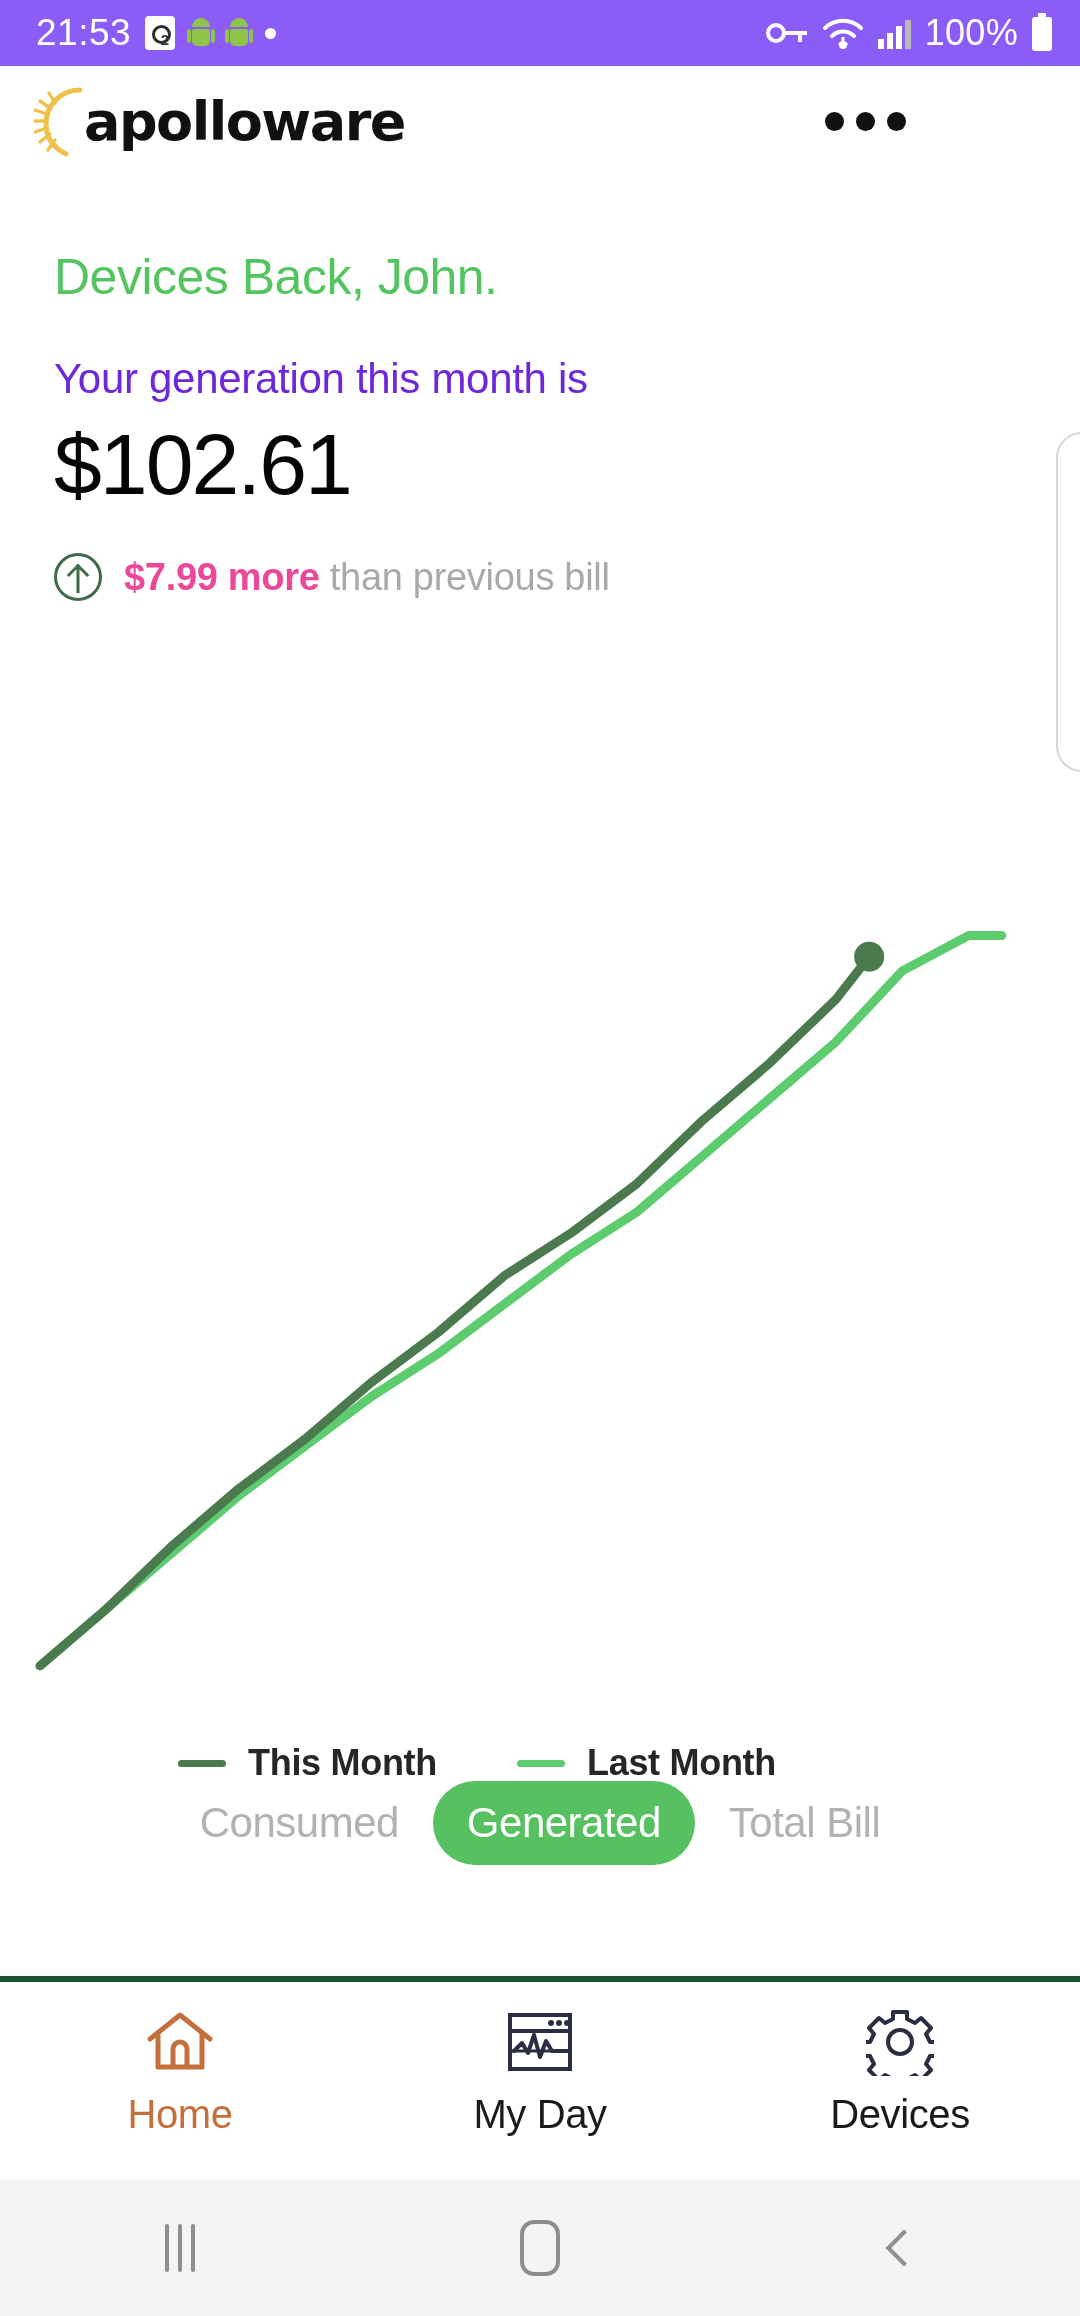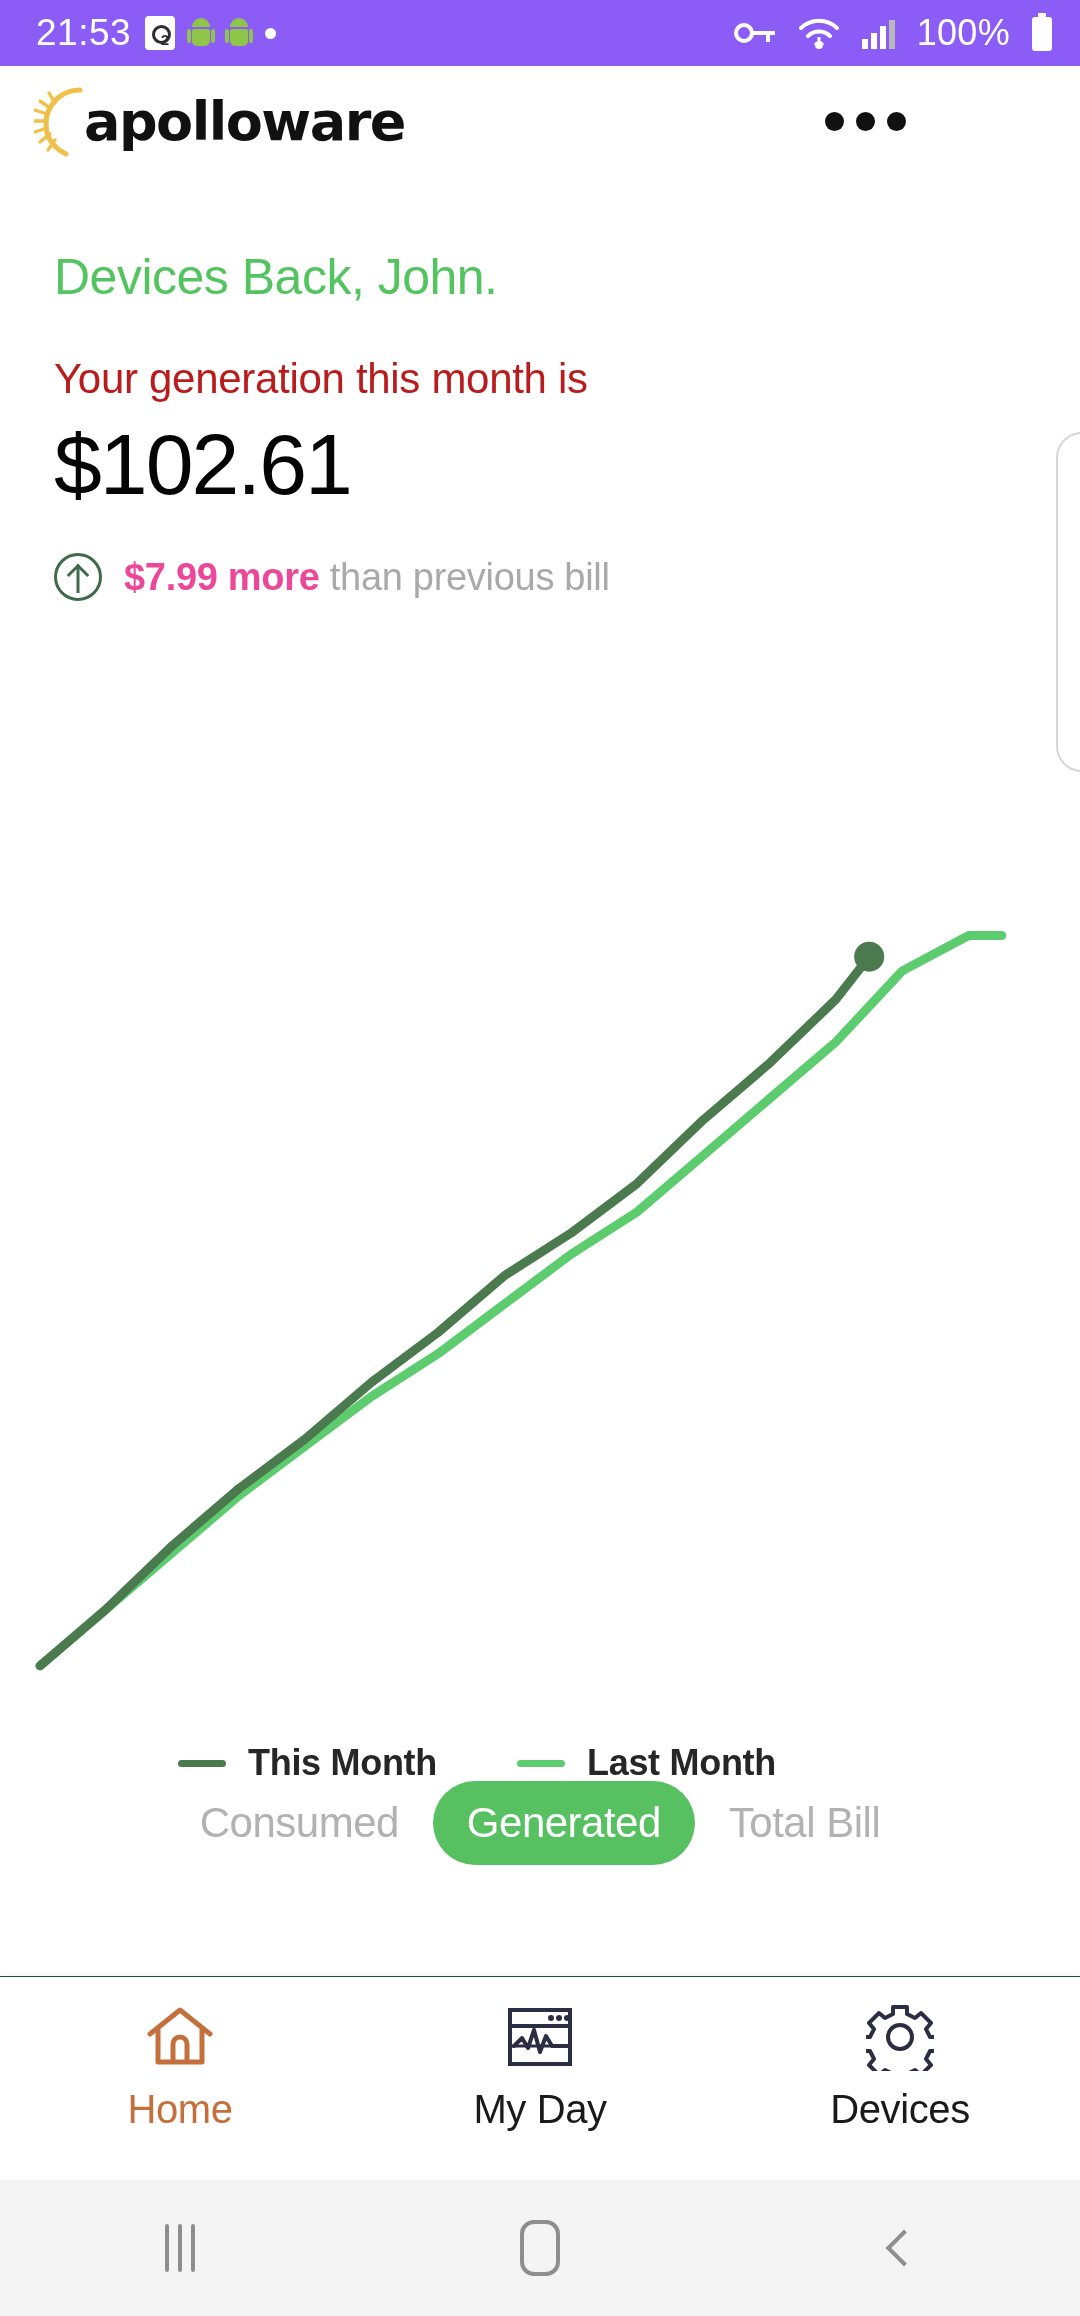--- a/index.html
+++ b/index.html
@@ -14,21 +14,21 @@
 
   
   .statusbar {
     position:absolute; top:0; left:0; width:1080px; height:66px;
     background:#8b5cf6; color:#ffffff;
     display:flex; align-items:center; justify-content:space-between;
     padding:0 26px 0 36px;
   }
   .sb-left { display:flex; align-items:center; gap:14px; }
   .sb-time { font-size:37px; letter-spacing:0.5px; font-family:"Liberation Sans", sans-serif; }
-  .sb-right { display:flex; align-items:center; gap:20px; }
+  .sb-right { display:flex; align-items:center; gap:12px; }
   .sb-batt-text { font-size:36px; letter-spacing:0.3px; }
   .icon-card {
     width:30px; height:34px; border:3px solid #ffffff; border-radius:4px; background:#ffffff;
     position:relative; display:inline-block;
   }
   .icon-card::after{
     content:""; position:absolute; left:4px; top:6px; width:13px; height:13px;
     border:3px solid #2e2e2e; border-radius:50%;
   }
   .icon-card .sub { position:absolute; right:3px; bottom:0px; font-size:15px; color:#2e2e2e; line-height:1; font-weight:bold;}
@@ -52,21 +52,21 @@
   .logo-text {
     font-size:54px; font-weight:bold; letter-spacing:-1.5px; color:#111111;
     font-family:"DejaVu Sans", sans-serif;
   }
   .overflow { display:flex; gap:12px; align-items:center; padding:14px; cursor:pointer; }
   .overflow span { width:19px; height:19px; border-radius:50%; background:#111111; display:block; }
 
   
   .hero { position:absolute; top:250px; left:54px; width:960px; }
   .welcome { font-size:50px; color:#53c45f; letter-spacing:-0.5px; line-height:1.1; }
-  .subtitle { font-size:42px; color:#b91c1c; margin-top:50px; letter-spacing:-0.3px; }
+  .subtitle { font-size:42px; color:#6d28d9; margin-top:50px; letter-spacing:-0.3px; }
   .amount { font-size:86px; color:#050505; margin-top:16px; letter-spacing:-2px; line-height:1.05; }
   .deltarow { display:flex; align-items:center; margin-top:44px; gap:22px; }
   .up-circle {
     width:48px; height:48px; border:3px solid #3f6b4a; border-radius:50%;
     position:relative; flex:none;
   }
   .up-circle::before{
     content:""; position:absolute; left:50%; top:11px; width:3px; height:26px;
     background:#3f6b4a; transform:translateX(-50%);
   }
@@ -104,21 +104,21 @@
   }
   .seg {
     font-size:42px; color:#b2b2b2; letter-spacing:-0.5px;
     padding:18px 34px; border-radius:44px; white-space:nowrap; cursor:pointer;
   }
   .seg.active { background:#57c162; color:#ffffff; }
 
   
   .bottomnav {
     position:absolute; left:0; top:1976px; width:1080px; height:204px;
-    background:#ffffff; border-top:1px solid #14532d;
+    background:#ffffff; border-top:6px solid #14532d;
     box-shadow:0 -3px 7px rgba(0,0,0,0.045);
     display:flex; align-items:flex-start; justify-content:space-around;
     padding-top:24px;
   }
   .navitem { display:flex; flex-direction:column; align-items:center; gap:14px; width:240px; cursor:pointer; }
   .navlabel { font-size:40px; color:#1a1a1a; letter-spacing:-0.4px; }
   .navitem.active .navlabel { color:#c4703c; }
   .navicon { width:72px; height:72px; display:flex; align-items:center; justify-content:center; }
 
   

